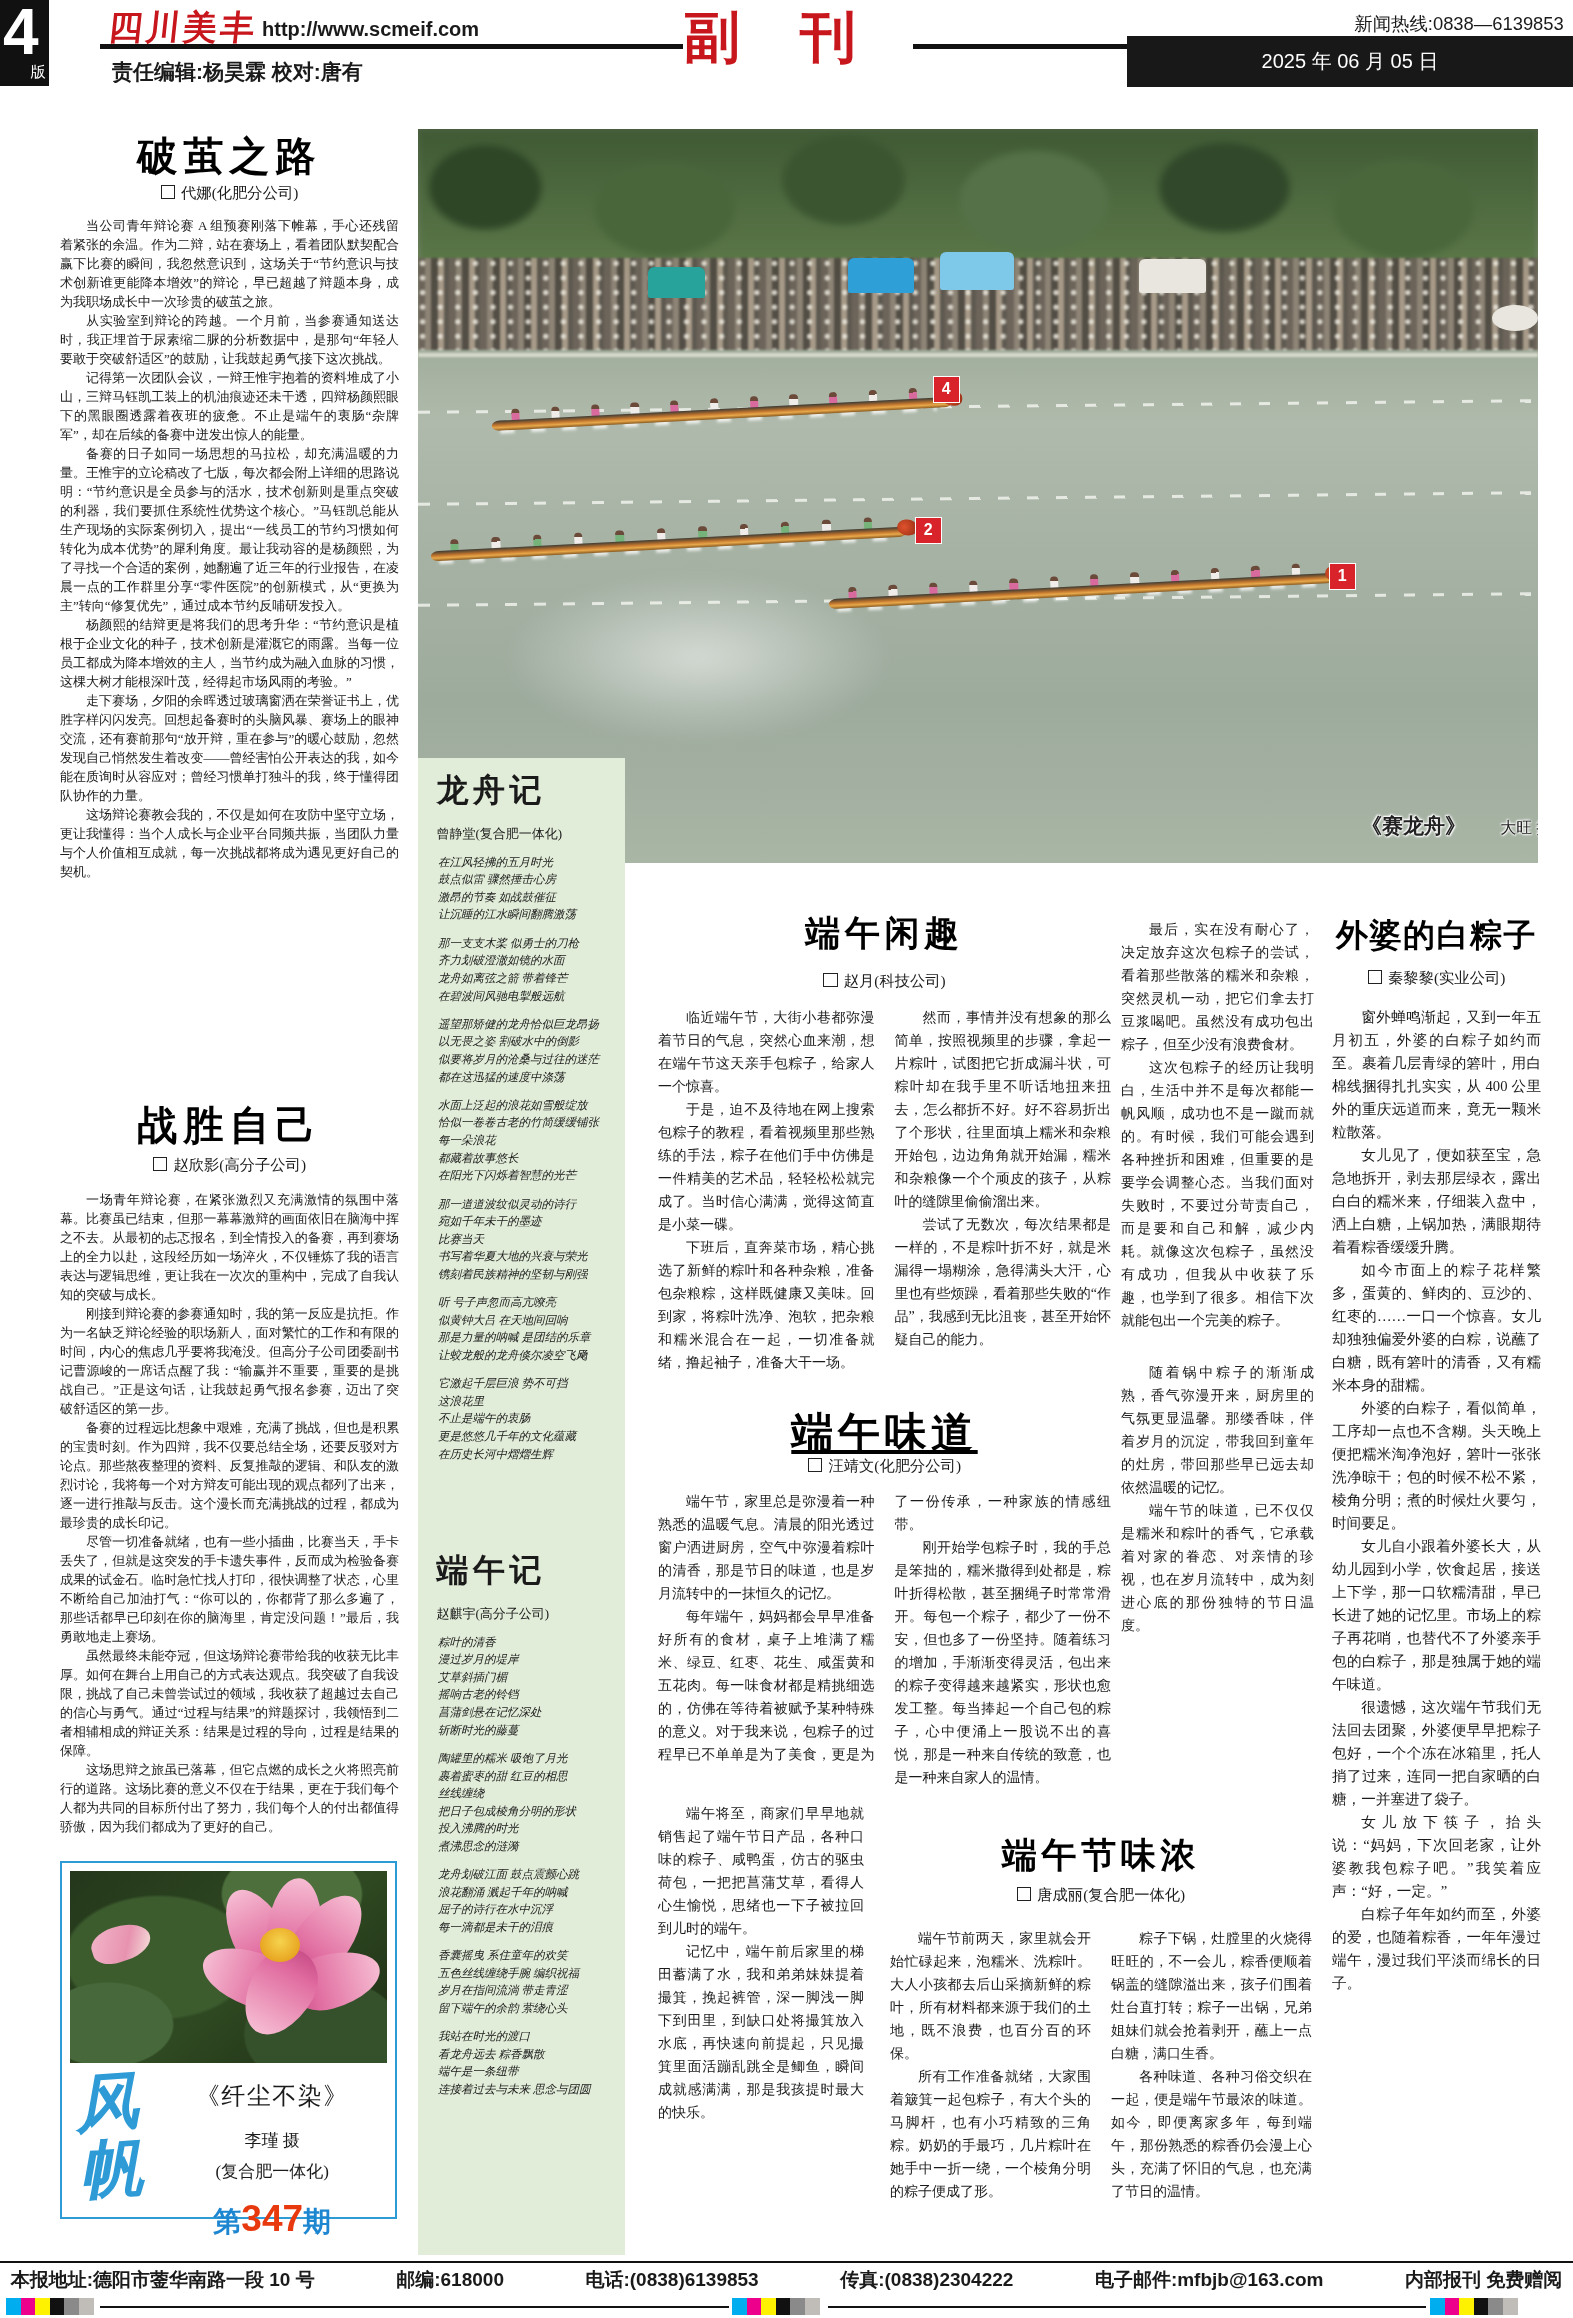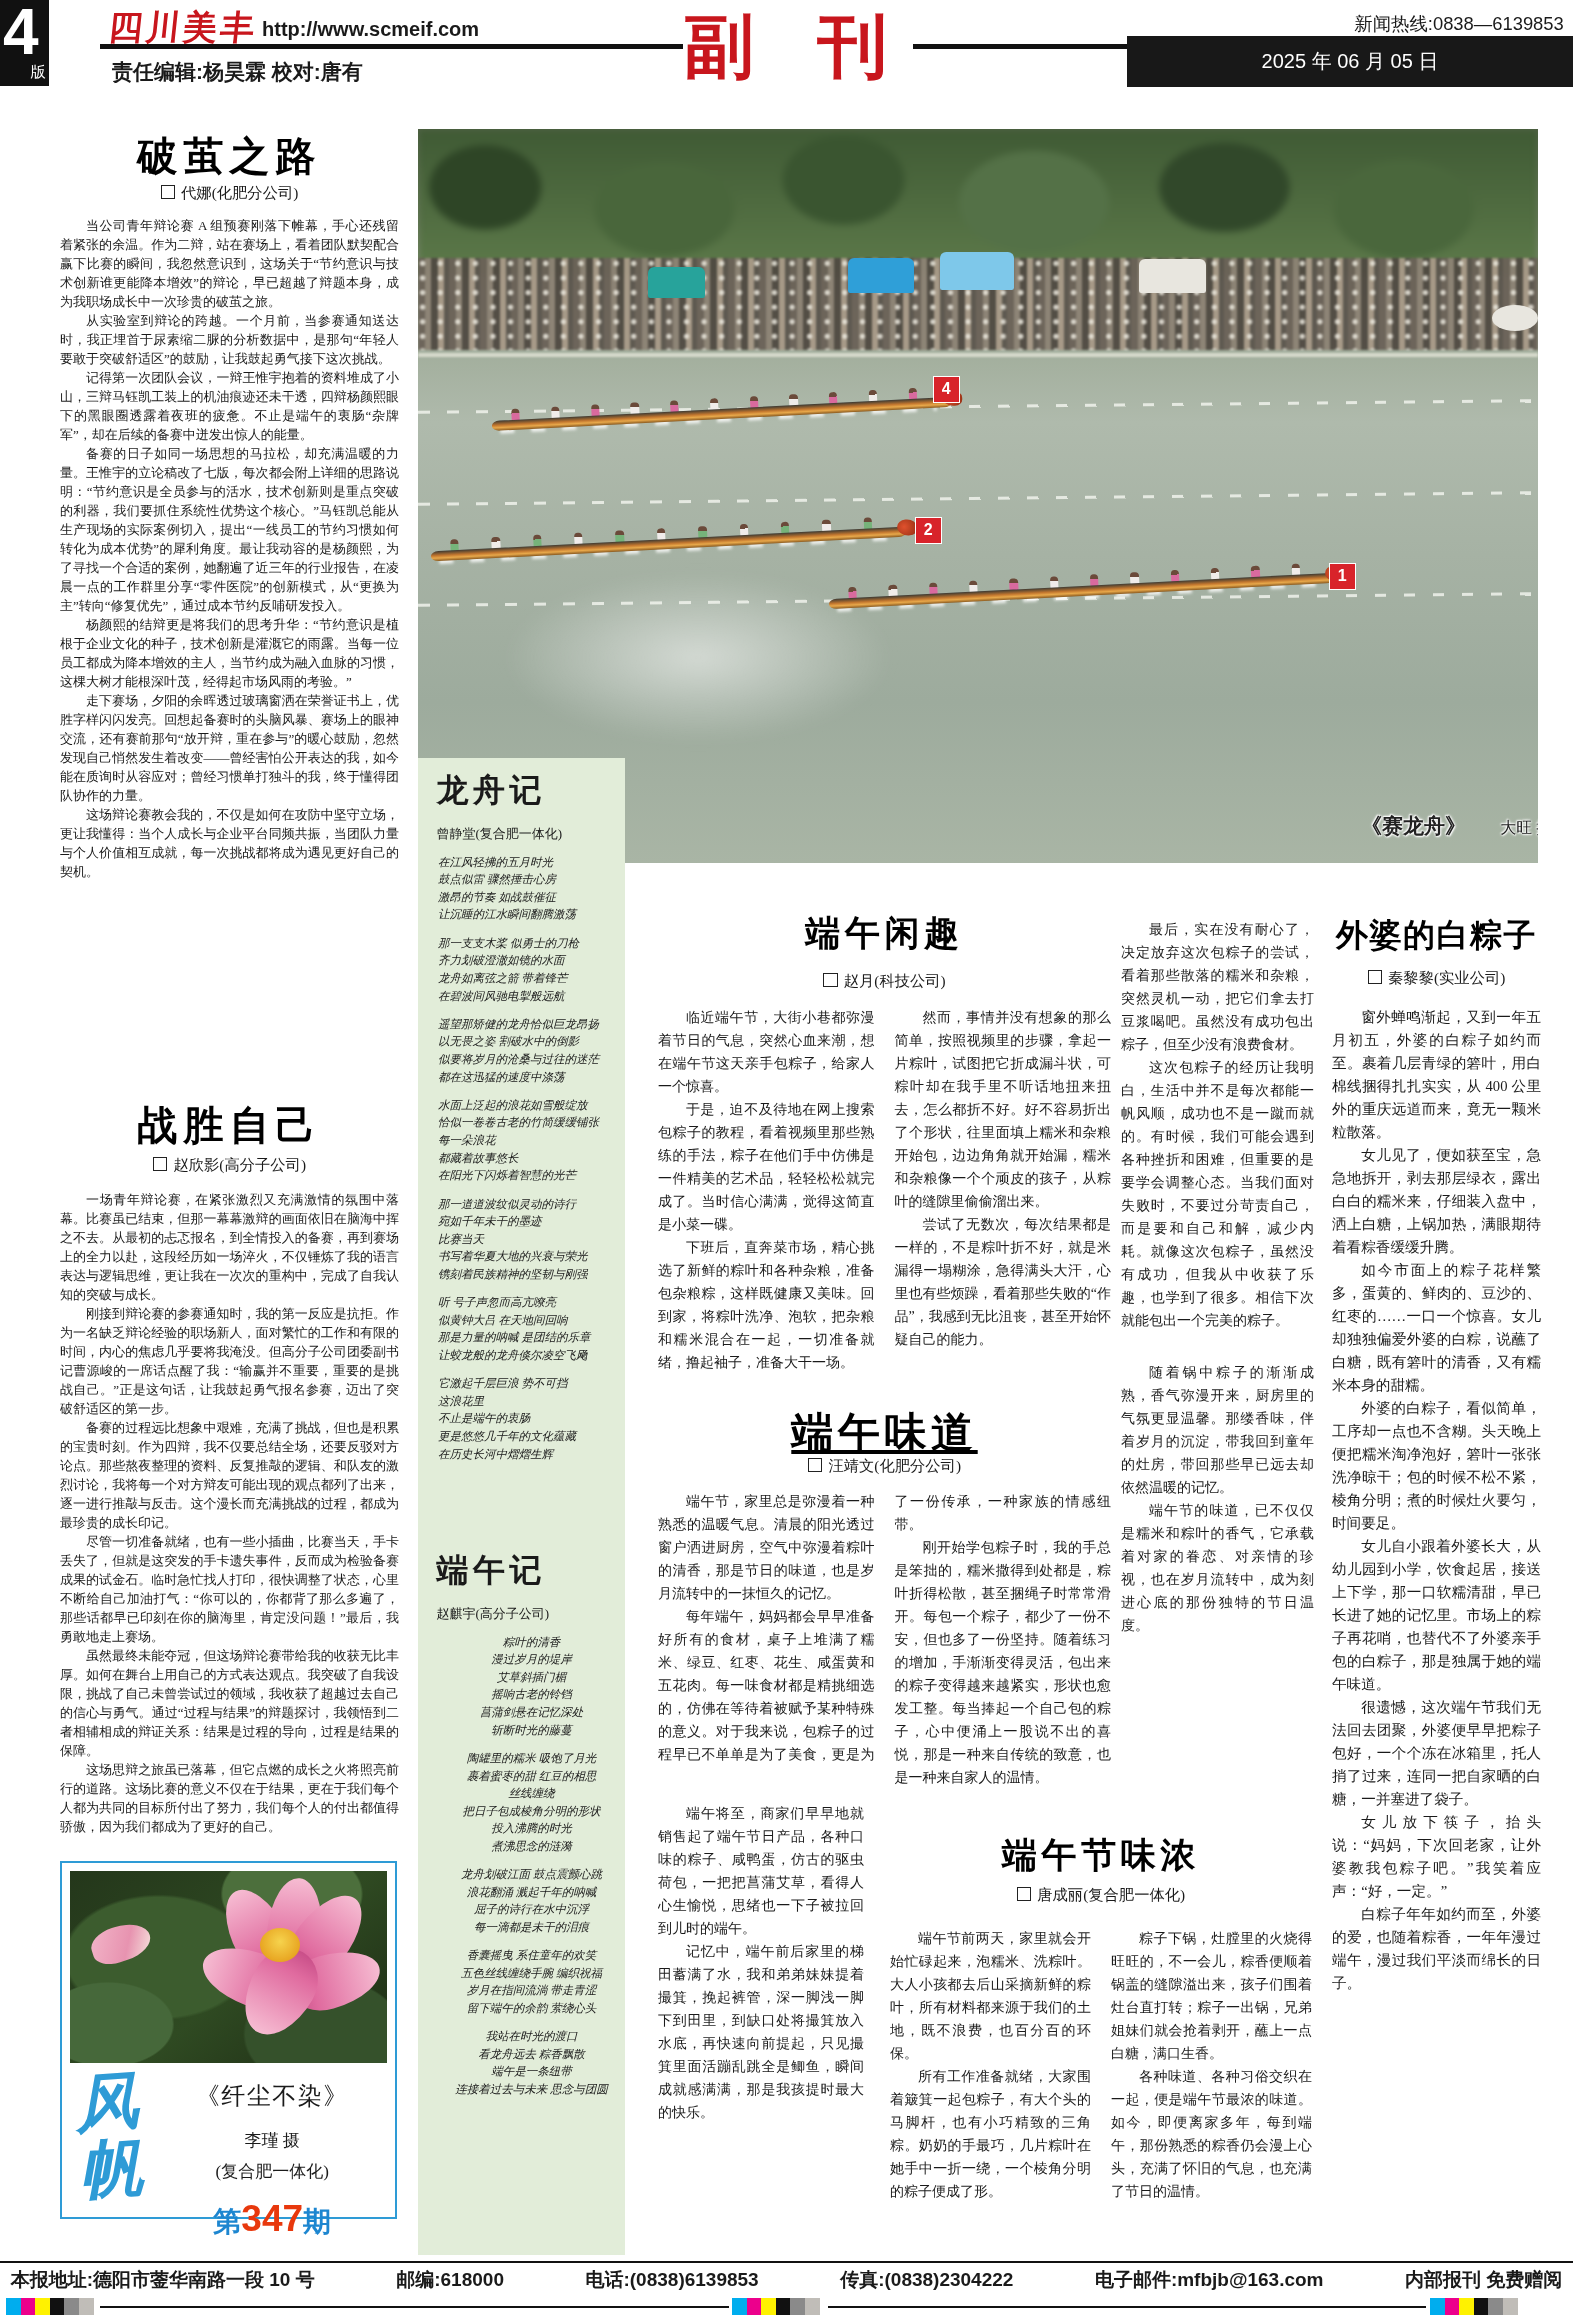--- a/index.html
+++ b/index.html
@@ -7,21 +7,21 @@
         font-family:"Liberation Serif","DejaVu Serif",serif;color:#1a1a1a;overflow:hidden;}
   .abs{position:absolute;}
   
   #pagenum{left:0;top:0;width:49px;height:86px;background:#111;color:#fff;}
   #pagenum .num{position:absolute;left:3.1px;top:-4.6px;font-size:64px;font-weight:bold;font-family:"Liberation Sans",sans-serif;}
   #pagenum .ban{position:absolute;right:3.1px;bottom:3.1px;font-size:15.3px;}
   #brand{left:109px;top:4.6px;font-size:34px;font-weight:bold;color:#c8161d;transform:skewX(-6deg);letter-spacing:3.1px;font-family:"Liberation Serif",serif;}
   #url{left:262px;top:18.4px;font-size:20px;font-weight:bold;font-family:"Liberation Sans",sans-serif;}
   .hrule{background:#111;height:5.4px;}
   #editorline{left:112px;top:58px;font-size:21px;font-weight:bold;font-family:"Liberation Sans",sans-serif;}
-  #masthead{left:684px;top:0px;width:222px;text-align:center;font-size:70px;font-weight:bold;color:#c8161d;letter-spacing:23px;font-family:"Liberation Serif",serif;white-space:nowrap;}
+  #masthead{left:684px;top:0px;width:222px;font-size:56px;font-weight:bold;color:#c8161d;letter-spacing:23px;font-family:"Liberation Serif",serif;white-space:nowrap;}
   #hotline{right:9.2px;top:10.7px;font-size:18.4px;font-family:"Liberation Sans",sans-serif;}
   #datebox{left:1127px;top:36px;width:446px;height:51px;background:#181818;color:#fff;text-align:center;line-height:51px;font-size:20px;font-family:"Liberation Sans",sans-serif;}
   
   .art-title{font-weight:bold;text-align:center;color:#000;}
   .byline{text-align:center;font-size:15.3px;}
   .byline .sq{display:inline-block;width:12.3px;height:12.3px;border:1.5px solid #222;margin-right:6.1px;vertical-align:-0.8px;}
   .bodytext p{margin:0;text-indent:2em;text-align:justify;word-break:break-all;}
   .bodytext{overflow:hidden;}
   
   .leftbody{font-size:13px;line-height:19px;}
@@ -264,21 +264,21 @@
         <p>它激起千层巨浪  势不可挡
 这浪花里
 不止是端午的衷肠
 更是悠悠几千年的文化蕴藏
 在历史长河中熠熠生辉</p>
       </div>
     <div class="poem-title" style="padding-top:20px;">端午记</div>
     <div class="poem-byline">
       <span class="sq"></span><span>赵麒宇(高分子公司)</span>
     </div>
-    <div class="poem" style="height:529px;overflow:hidden;text-align:center;">
+    <div class="poem" style="height:529px;overflow:hidden;">
         <p>粽叶的清香
 漫过岁月的堤岸
 艾草斜插门楣
 摇响古老的铃铛
 菖蒲剑悬在记忆深处
 斩断时光的藤蔓</p>
         <p>陶罐里的糯米  吸饱了月光
 裹着蜜枣的甜  红豆的相思
 丝线缠绕
 把日子包成棱角分明的形状

